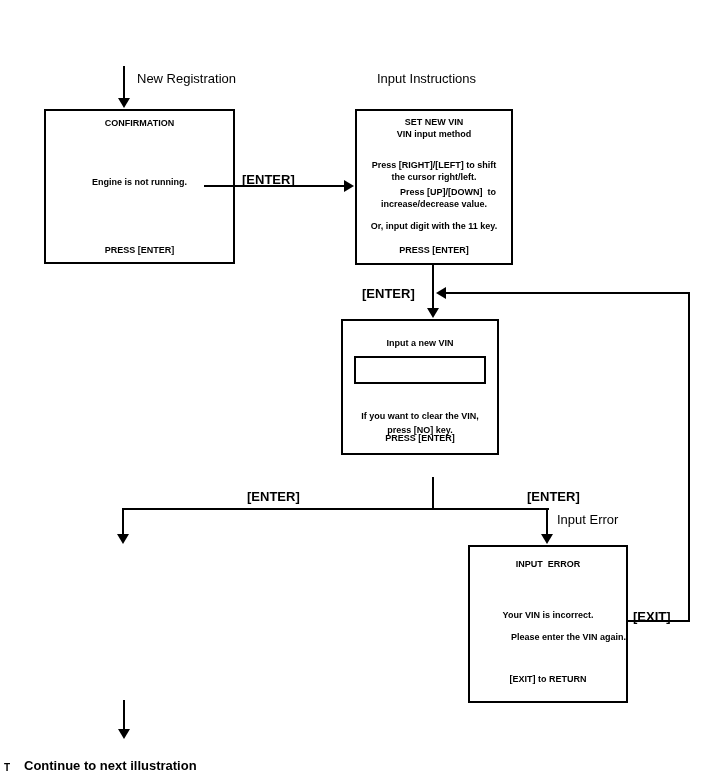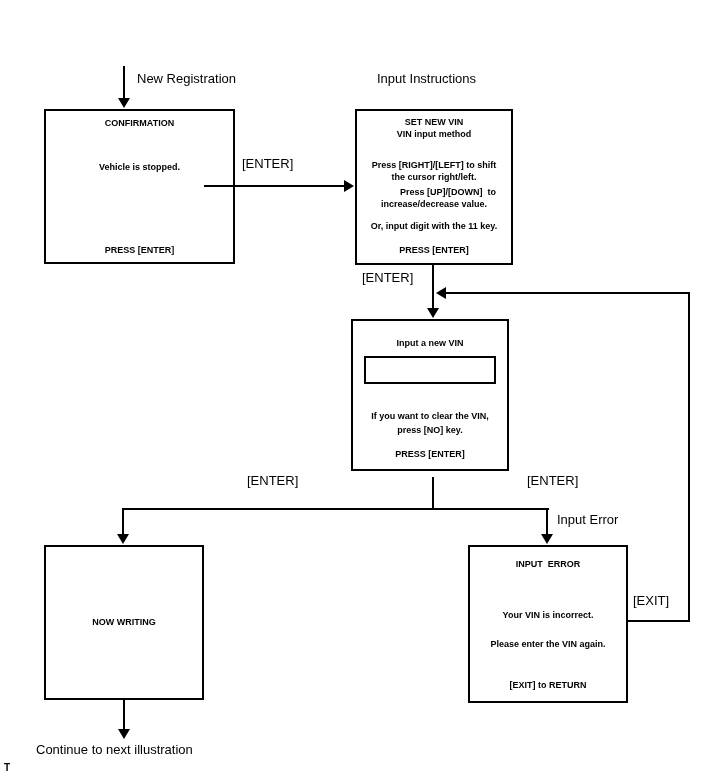--- a/index.html
+++ b/index.html
@@ -8,21 +8,21 @@
     position:relative; width:712px; height:781px; background:#ffffff;
     font-family:"Liberation Sans", sans-serif; color:#000;
     overflow:hidden;
   }
   .fc-box { position:absolute; border:2px solid #000; background:#fff; }
   .box-line {
     position:absolute; left:0; right:0; text-align:center;
     font-weight:bold; font-size:9px; line-height:11px; white-space:pre;
   }
   .label { position:absolute; font-size:13px; line-height:13px; white-space:nowrap; }
-  .label.bold { font-weight:normal; }
+  .label.bold { font-weight:bold;margin-top:16px; }
   .line { position:absolute; background:#000; }
   .arr-down  { position:absolute; width:0; height:0;
     border-left:6px solid transparent; border-right:6px solid transparent;
     border-top:10px solid #000; }
   .arr-right { position:absolute; width:0; height:0;
     border-top:6px solid transparent; border-bottom:6px solid transparent;
     border-left:10px solid #000; }
   .arr-left  { position:absolute; width:0; height:0;
     border-top:6px solid transparent; border-bottom:6px solid transparent;
     border-right:10px solid #000; }
@@ -36,21 +36,21 @@
 <div class="canvas">
 
   <div class="label" style="left:137px; top:72px;">New Registration</div>
   <div class="label" style="left:377px; top:72px;">Input Instructions</div>
 
   <div class="line" style="left:123px; top:66px; width:2px; height:33px;"></div>
   <div class="arr-down" style="left:118px; top:98px;"></div>
 
   <div class="fc-box" style="left:44px; top:109px; width:191px; height:155px;">
     <div class="box-line" style="top:7px;">CONFIRMATION</div>
-    <div class="box-line" style="top:49px; line-height:15px;">Vehicle is stopped.</div>
+    <div class="box-line" style="top:64px; line-height:15px;">Engine is not running.</div>
     <div class="box-line" style="bottom:6px;">PRESS [ENTER]</div>
   </div>
 
   <div class="label bold" style="left:242px; top:157px;">[ENTER]</div>
   <div class="line" style="left:204px; top:185px; width:141px; height:2px;"></div>
   <div class="arr-right" style="left:344px; top:180px;"></div>
 
   <div class="fc-box" style="left:355px; top:109px; width:158px; height:156px;">
     <div class="box-line" style="top:6px;">SET NEW VIN</div>
     <div class="box-line" style="top:18px;">VIN input method</div>
@@ -64,53 +64,50 @@
 
   <div class="label bold" style="left:362px; top:271px;">[ENTER]</div>
   <div class="line" style="left:432px; top:265px; width:2px; height:45px;"></div>
   <div class="arr-down" style="left:427px; top:308px;"></div>
 
   <div class="line" style="left:446px; top:292px; width:244px; height:2px;"></div>
   <div class="arr-left" style="left:436px; top:287px;"></div>
   <div class="line" style="left:688px; top:292px; width:2px; height:330px;"></div>
   <div class="line" style="left:628px; top:620px; width:62px; height:2px;"></div>
 
-  <div class="fc-box" style="left:351px; top:319px; width:158px; height:152px;">
+  <div class="fc-box" style="left:341px; top:319px; width:158px; height:136px;">
     <div class="box-line" style="top:17px;">Input a new VIN</div>
     <div class="vin-field" style="left:11px; top:35px; width:132px; height:28px;"></div>
     <div class="box-line" style="top:90px;">If you want to clear the VIN,</div>
     <div class="box-line" style="top:104px;">press [NO] key.</div>
     <div class="box-line" style="bottom:9px;">PRESS [ENTER]</div>
   </div>
 
   <div class="line" style="left:432px; top:477px; width:2px; height:33px;"></div>
   <div class="line" style="left:122px; top:508px; width:427px; height:2px;"></div>
 
   <div class="label bold" style="left:247px; top:474px;">[ENTER]</div>
   <div class="label bold" style="left:527px; top:474px;">[ENTER]</div>
   <div class="label" style="left:557px; top:513px;">Input Error</div>
 
   <div class="line" style="left:122px; top:508px; width:2px; height:27px;"></div>
   <div class="arr-down" style="left:117px; top:534px;"></div>
 
   <div class="line" style="left:546px; top:508px; width:2px; height:27px;"></div>
   <div class="arr-down" style="left:541px; top:534px;"></div>
 
-  <div class="fc-box center-flex" style="left:44px; top:545px; width:160px; height:155px;">
-    <div class="box-line" style="position:static;">NOW WRITING</div>
-  </div>
 
   <div class="fc-box" style="left:468px; top:545px; width:160px; height:158px;">
     <div class="box-line" style="top:12px;">INPUT  ERROR</div>
     <div class="box-line" style="top:63px;">Your VIN is incorrect.</div>
-    <div class="box-line" style="top:92px;">Please enter the VIN again.</div>
-    <div class="box-line" style="bottom:10px;">[EXIT] to RETURN</div>
+    <div class="box-line" style="top:85px;text-align:right;">Please enter the VIN again.</div>
+    <div class="box-line" style="bottom:16px;">[EXIT] to RETURN</div>
   </div>
 
   <div class="label bold" style="left:633px; top:594px;">[EXIT]</div>
 
   <div class="line" style="left:123px; top:700px; width:2px; height:31px;"></div>
   <div class="arr-down" style="left:118px; top:729px;"></div>
-  <div class="label bold" style="left:36px; top:743px;">Continue to next illustration</div>
+  <div class="label bold" style="left:24px; top:743px;">Continue to next illustration</div>
 
   <div class="footnote" style="left:4px; top:762px;">T</div>
 
 </div>
 
 </body></html>

